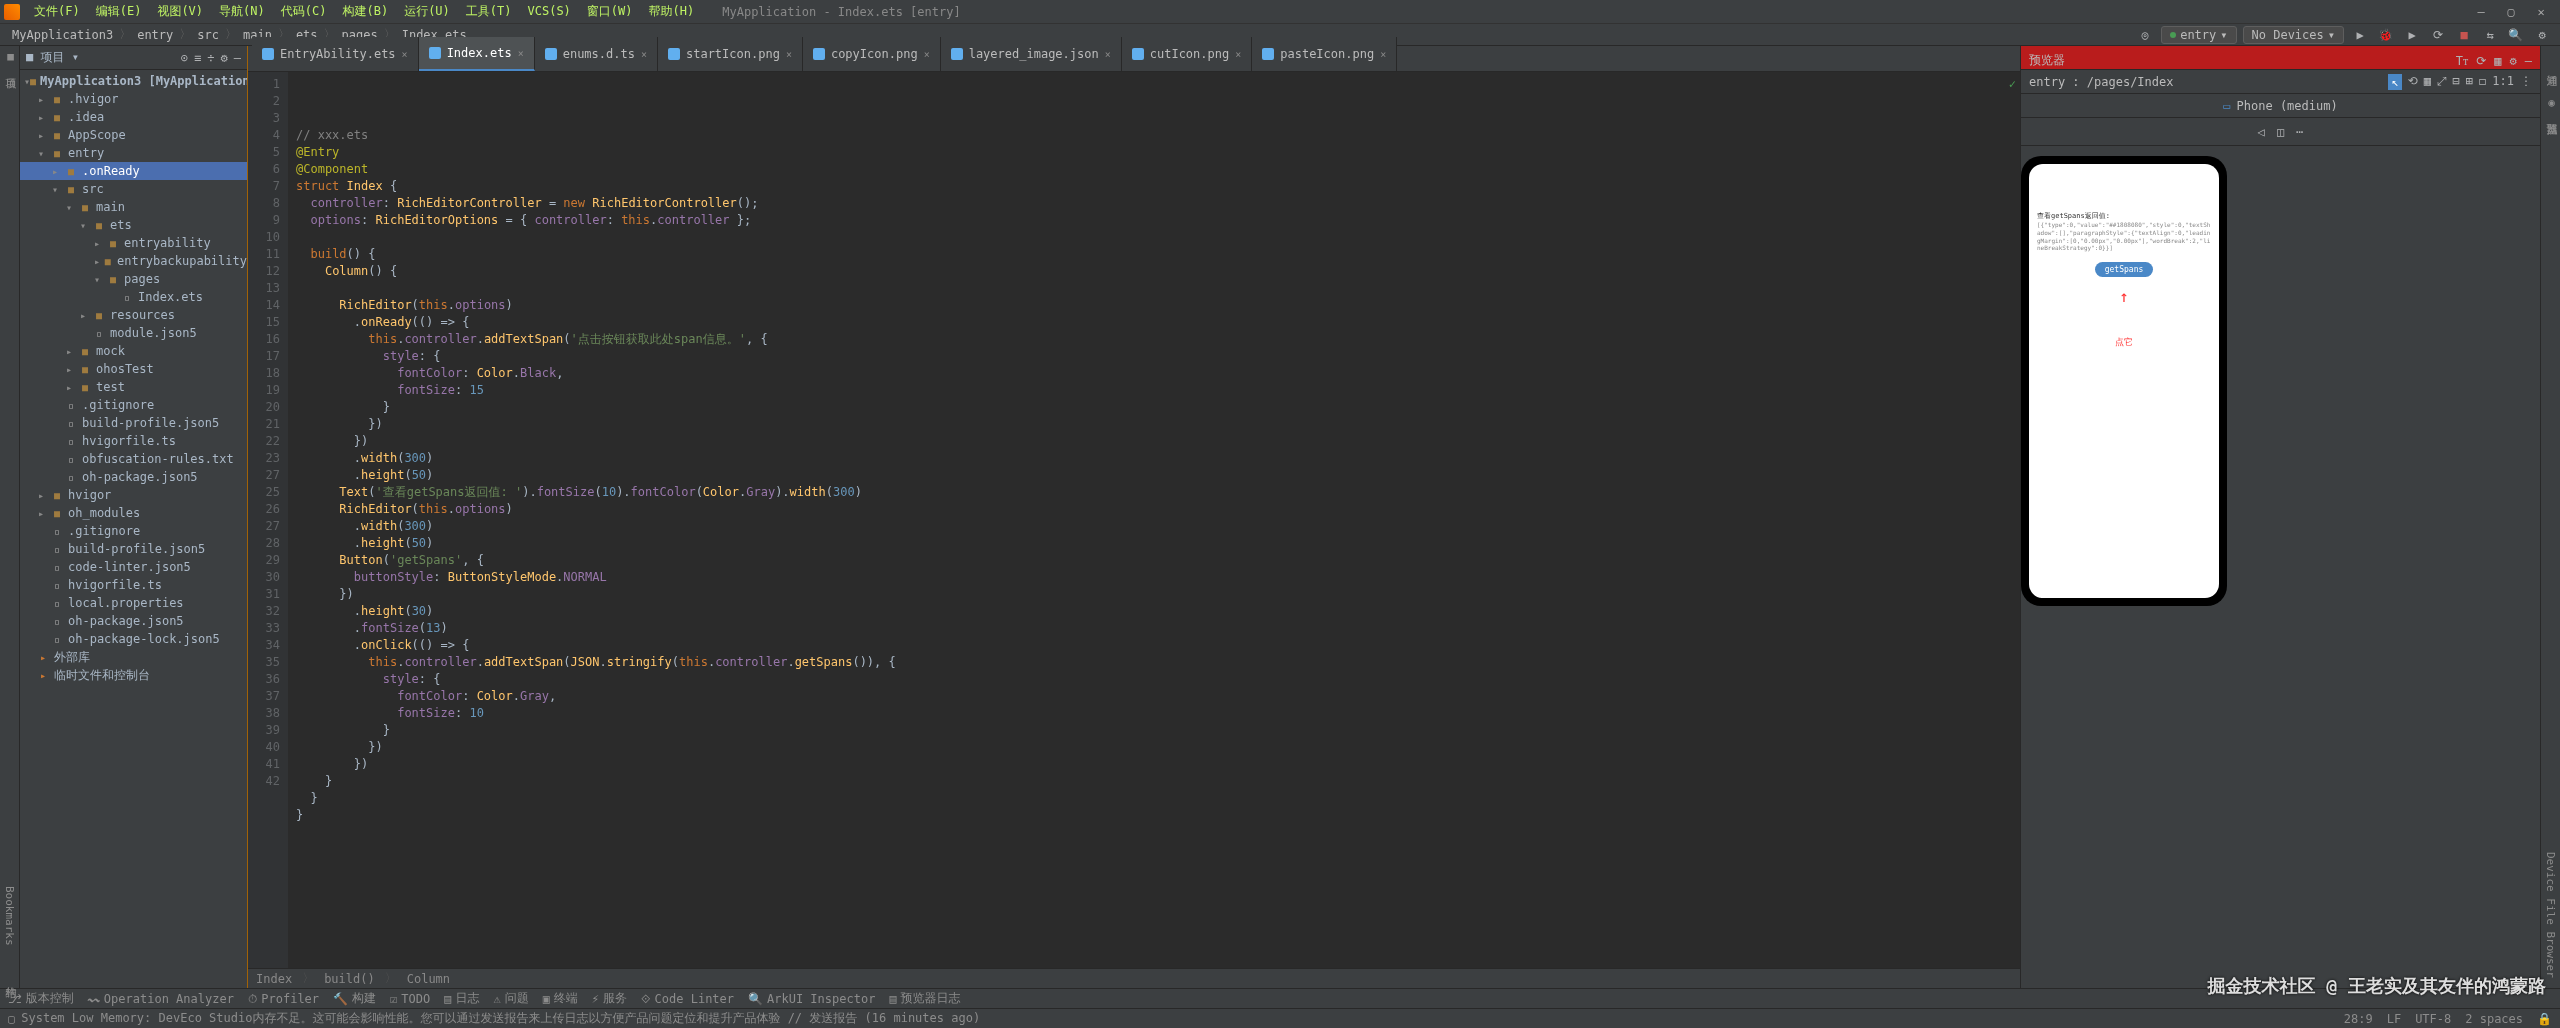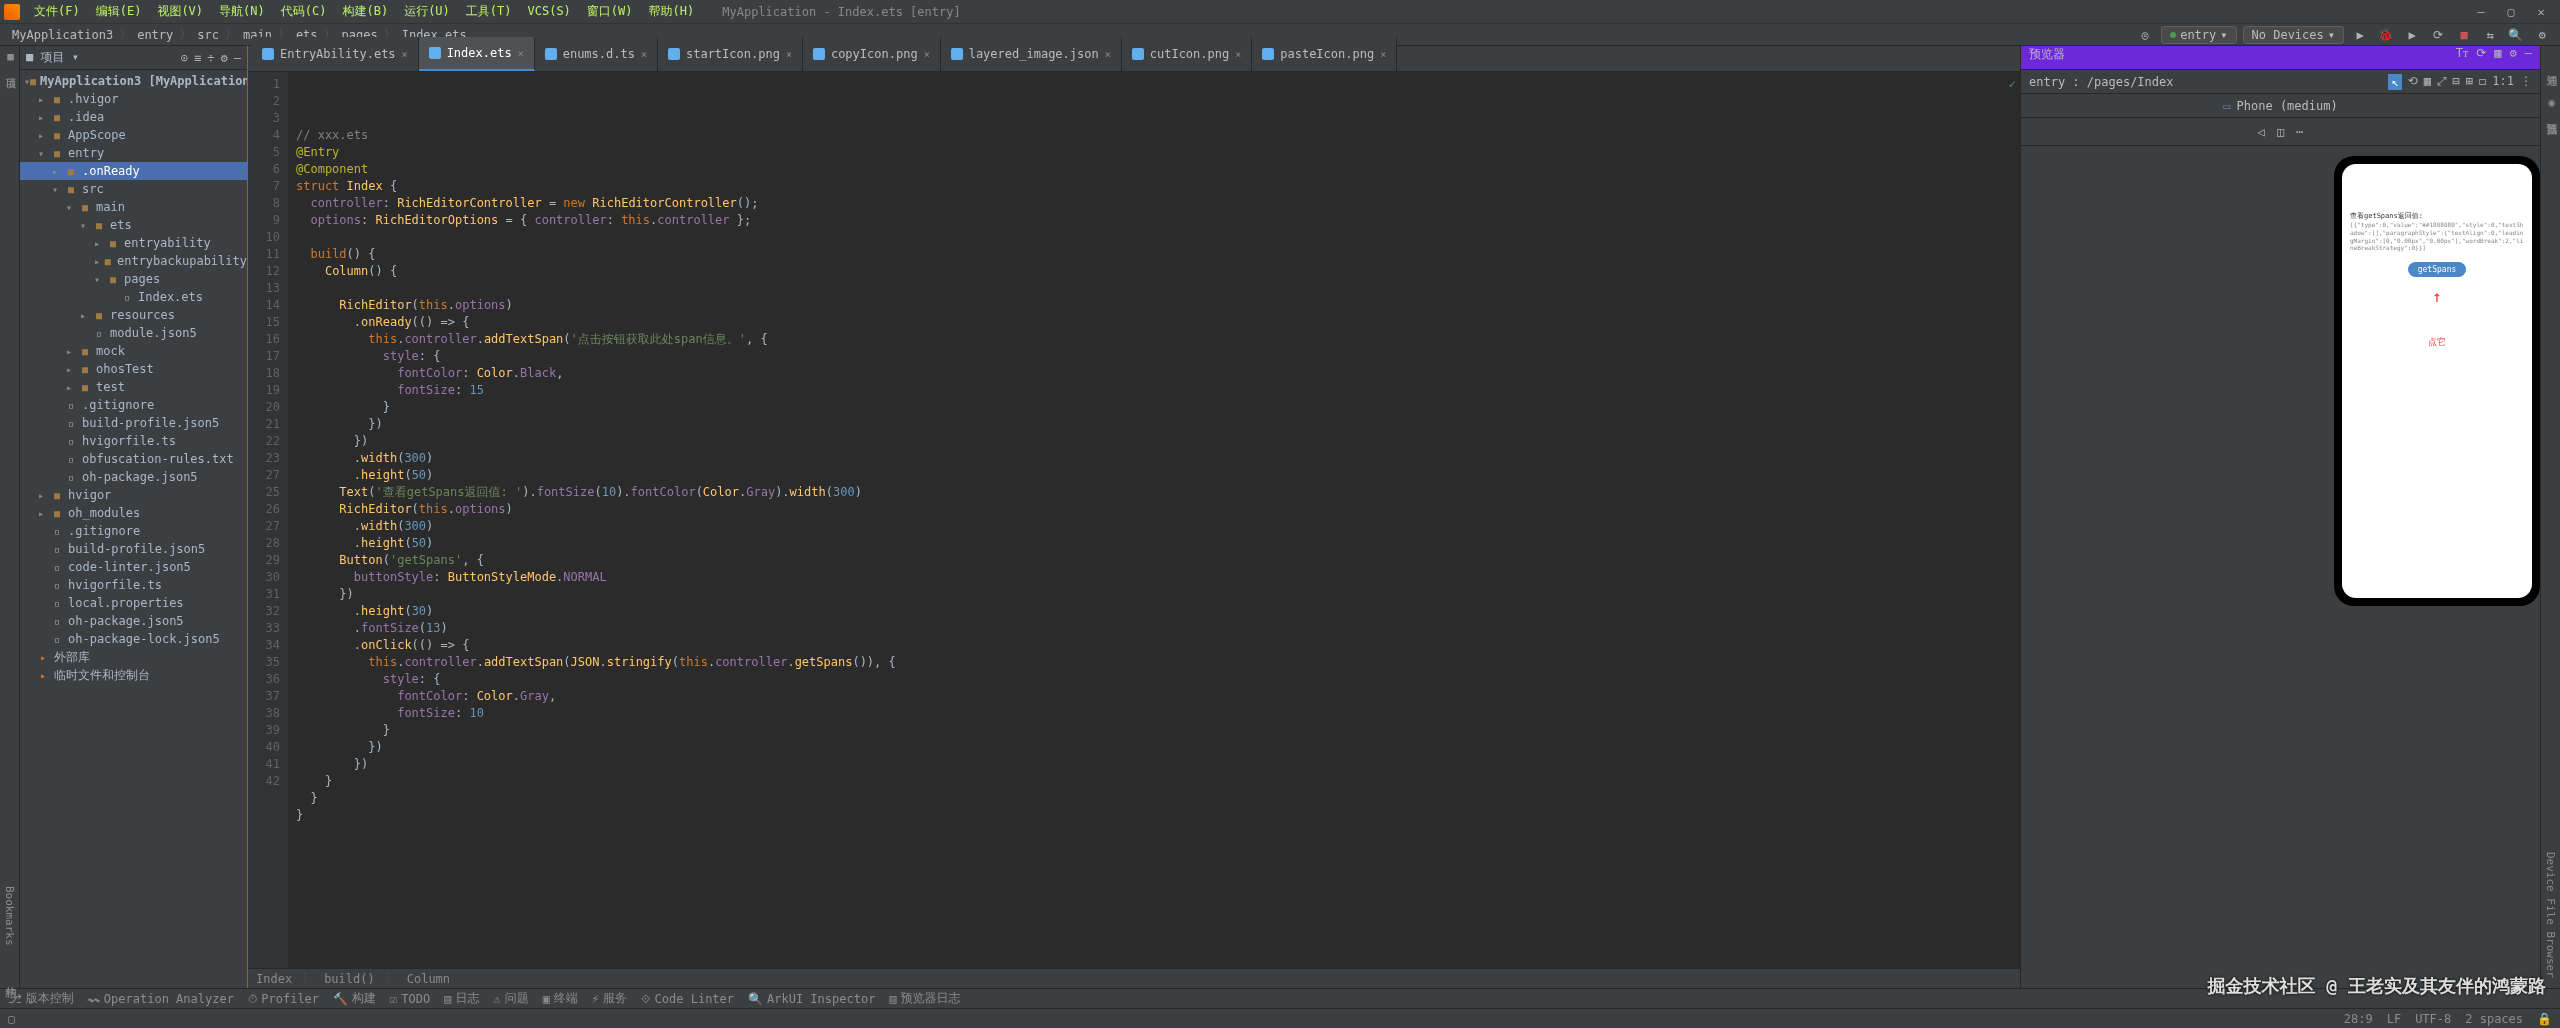--- a/index.html
+++ b/index.html
@@ -47,29 +47,29 @@
 .kw{color:#cc7832}
 .cls{color:#ffc66d}
 .str{color:#6a8759}
 .num{color:#6897bb}
 .com{color:#808080}
 .fn{color:#ffc66d}
 .prop{color:#9876aa}
 .ann{color:#bbb529}
 .breadcrumb-bottom{height:20px;background:#3c3f41;border-top:1px solid #282828;display:flex;align-items:center;padding:0 8px;gap:10px;color:#888}
 .preview-panel{width:520px;background:#3c3f41;border-left:1px solid #282828;display:flex;flex-direction:column}
-.preview-header{height:24px;background:#6d28d9;display:flex;align-items:flex-start;padding:0 8px;border-bottom:1px solid #282828}
+.preview-header{height:24px;background:#b91c1c;display:flex;align-items:flex-end;padding:0 8px;border-bottom:1px solid #282828}
 .preview-header .label{color:#bbb}
 .preview-header .icons{margin-left:auto;display:flex;gap:8px;color:#afb1b3}
 .preview-path{height:24px;display:flex;align-items:center;padding:0 8px;color:#bbb;border-bottom:1px solid #282828}
 .preview-path .icons{margin-left:auto;display:flex;gap:6px;color:#afb1b3}
 .preview-device{height:24px;display:flex;align-items:center;justify-content:center;gap:6px;color:#bbb;border-bottom:1px solid #282828}
 .preview-device .phone-icon{color:#4a88c7}
 .preview-toolbar{height:28px;display:flex;align-items:center;justify-content:center;gap:12px;color:#afb1b3;border-bottom:1px solid #282828}
-.phone-viewport{flex:1;display:flex;align-items:flex-start;justify-content:flex-end;padding-top:10px;background:#3c3f41;position:relative}
+.phone-viewport{flex:1;display:flex;align-items:flex-start;justify-content:flex-start;padding-top:10px;background:#3c3f41;position:relative}
 .phone{width:206px;height:450px;background:#000;border-radius:20px;padding:8px;position:relative}
 .phone-screen{width:100%;height:100%;background:#fff;border-radius:14px;padding:8px;position:relative;overflow:hidden}
 .phone-text{font-size:7px;color:#333;line-height:1.3}
 .getspans-btn{display:block;margin:10px auto;padding:3px 10px;background:#4a88c7;color:#fff;border-radius:10px;font-size:8px;border:none}
 .bottom-bar{height:20px;background:#3c3f41;border-top:1px solid #282828;display:flex;align-items:center;padding:0 8px;gap:14px;color:#8c8c8c;font-size:11px}
 .bottom-bar .item{display:flex;align-items:center;gap:4px;cursor:pointer}
 .statusbar{height:20px;background:#3c3f41;border-top:1px solid #282828;display:flex;align-items:center;padding:0 8px;color:#8c8c8c;font-size:11px}
 .statusbar .right{margin-left:auto;display:flex;gap:14px}
 .watermark{position:absolute;right:14px;bottom:30px;color:#ddd;font-size:18px;font-weight:bold;text-shadow:0 0 3px #000;pointer-events:none}
 .check-icon{position:absolute;right:4px;top:4px;color:#499c54;font-size:12px}
@@ -478,20 +478,21 @@
     <span class="item"><span>⚠</span> 问题</span>
     <span class="item"><span>▣</span> 终端</span>
     <span class="item"><span>⚡</span> 服务</span>
     <span class="item"><span>⟐</span> Code Linter</span>
     <span class="item"><span>🔍</span> ArkUI Inspector</span>
     <span class="item"><span>▤</span> 预览器日志</span>
   </div>
 
 <div class="statusbar">
   <span style="margin-right:6px">▢</span>
+  <span>System Low Memory: DevEco Studio内存不足。这可能会影响性能。您可以通过发送报告来上传日志以方便产品问题定位和提升产品体验 // 发送报告 (16 minutes ago)</span>
   <div class="right">
     <span>28:9</span>
     <span>LF</span>
     <span>UTF-8</span>
     <span>2 spaces</span>
     <span>🔒</span>
   </div>
 </div>
 
 <div class="watermark">掘金技术社区 @ 王老实及其友伴的鸿蒙路</div>

